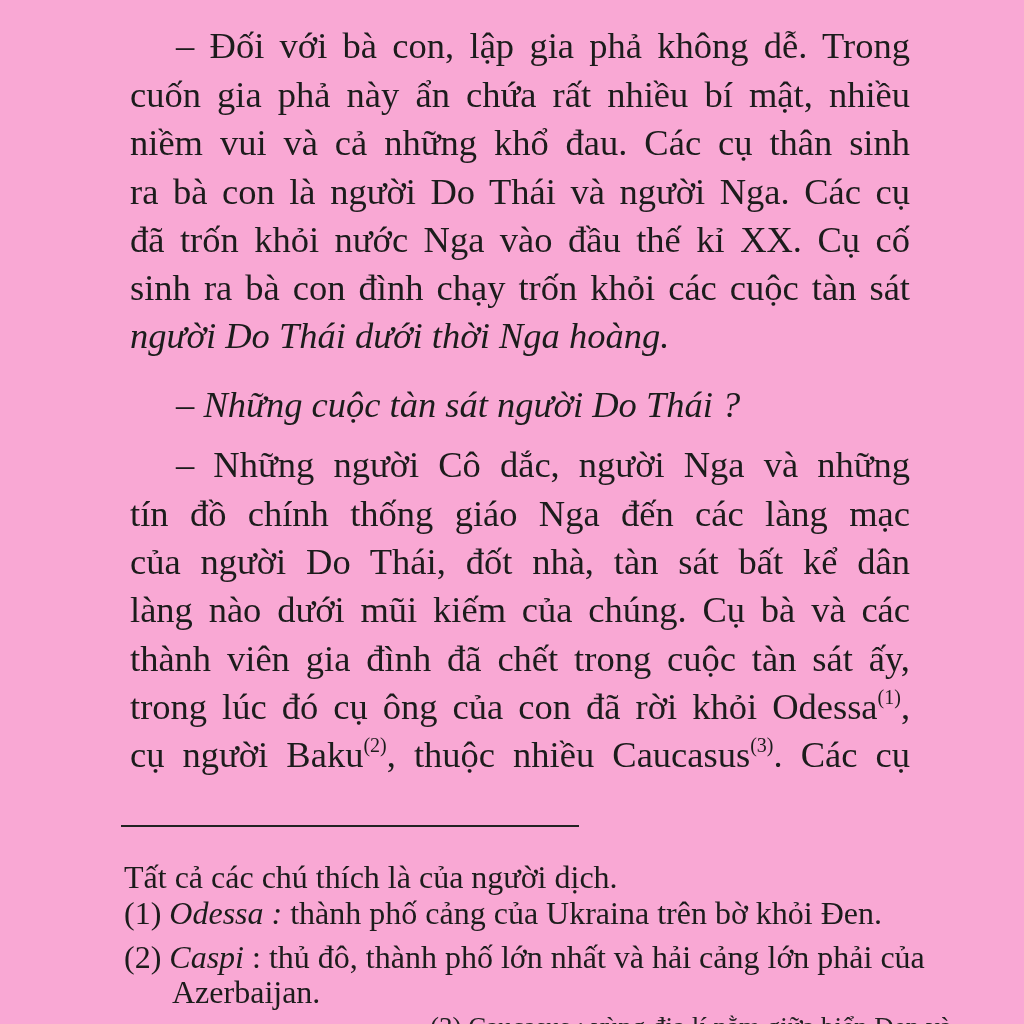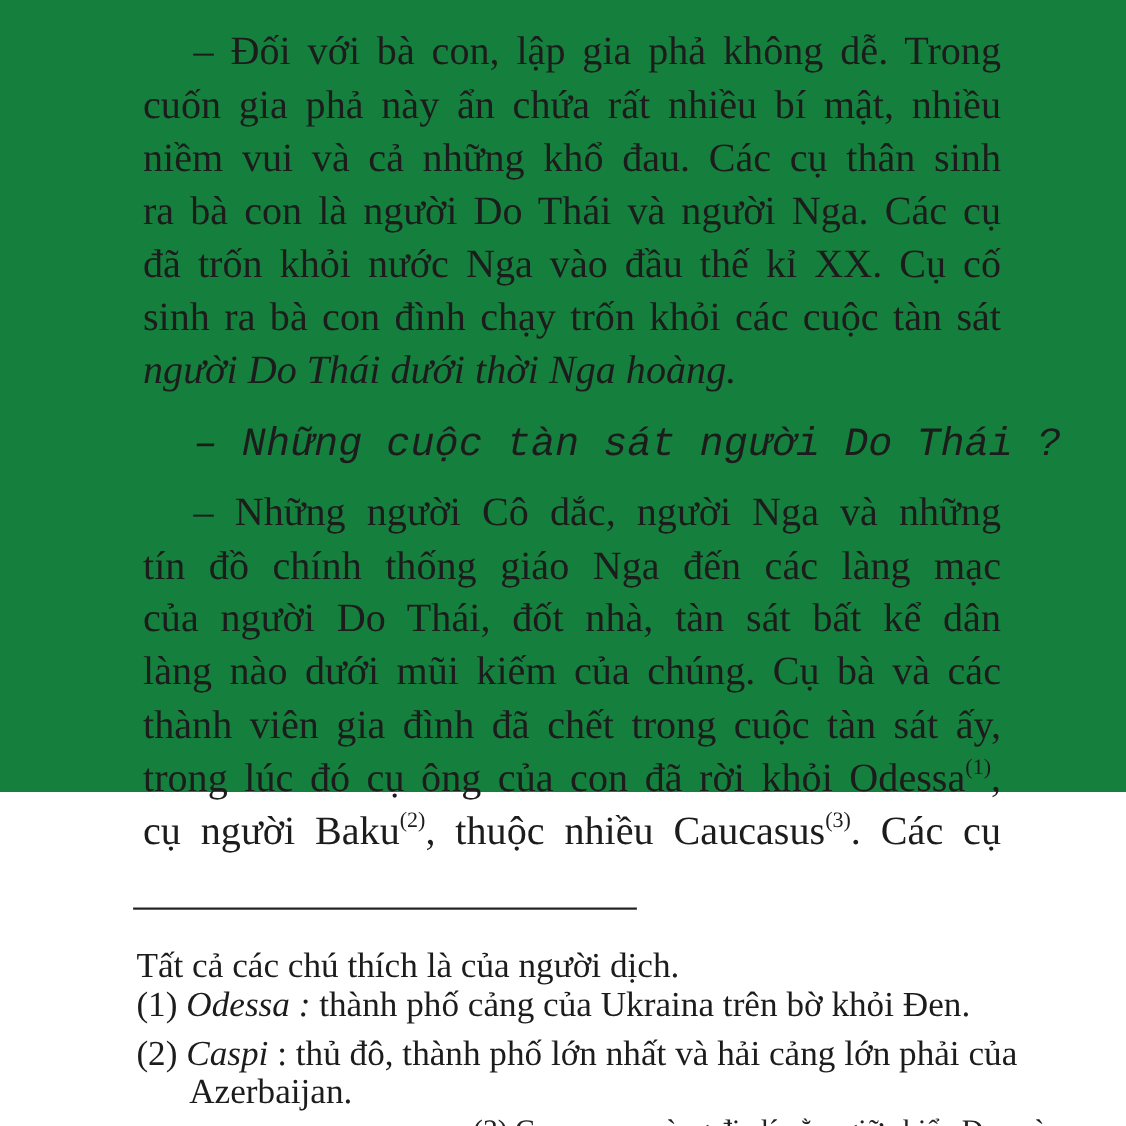--- a/index.html
+++ b/index.html
@@ -1,23 +1,23 @@
 <!DOCTYPE html>
 <html><head>
 <meta charset="utf-8">
 <style>
   html, body { margin:0; padding:0; background:#ffffff; }
   body { width:1024px; height:1024px; overflow:hidden; position:relative;
          font-family:"Liberation Serif", "DejaVu Serif", serif; color:#1c1c1c; }
-  .page { position:absolute; left:0; top:0; width:1024px; height:720px; background:#15803d; }
+  .page { position:absolute; left:0; top:0; width:1024px; height:1024px; background:#f9a8d4; }
   .line { position:absolute; left:130px; width:780px; font-size:36.5px; line-height:48px;
           white-space:nowrap; text-align:justify; text-align-last:justify; }
   .indent { left:176px; width:734px; }
   .last { text-align-last:left;font-style:italic; }
-  .italic { font-style:italic;font-family:Liberation Mono, monospace; }
+  .italic { font-style:italic; }
   sup { font-size:20px; vertical-align:0; position:relative; top:-15px; }
   .rule { position:absolute; left:121px; top:825px; width:458px; height:2px; background:#222; }
   .fn { position:absolute; left:124px; font-size:32px; line-height:34px; white-space:nowrap; }
   .fn-cont { left:172px;text-align:center; }
   .cut { position:absolute; left:430px; top:1010px; width:520px; height:14px; overflow:hidden; }
   .cut span { display:block; font-size:27px; line-height:34px; color:#222; white-space:nowrap; }
 </style>
 </head>
 <body>
 

